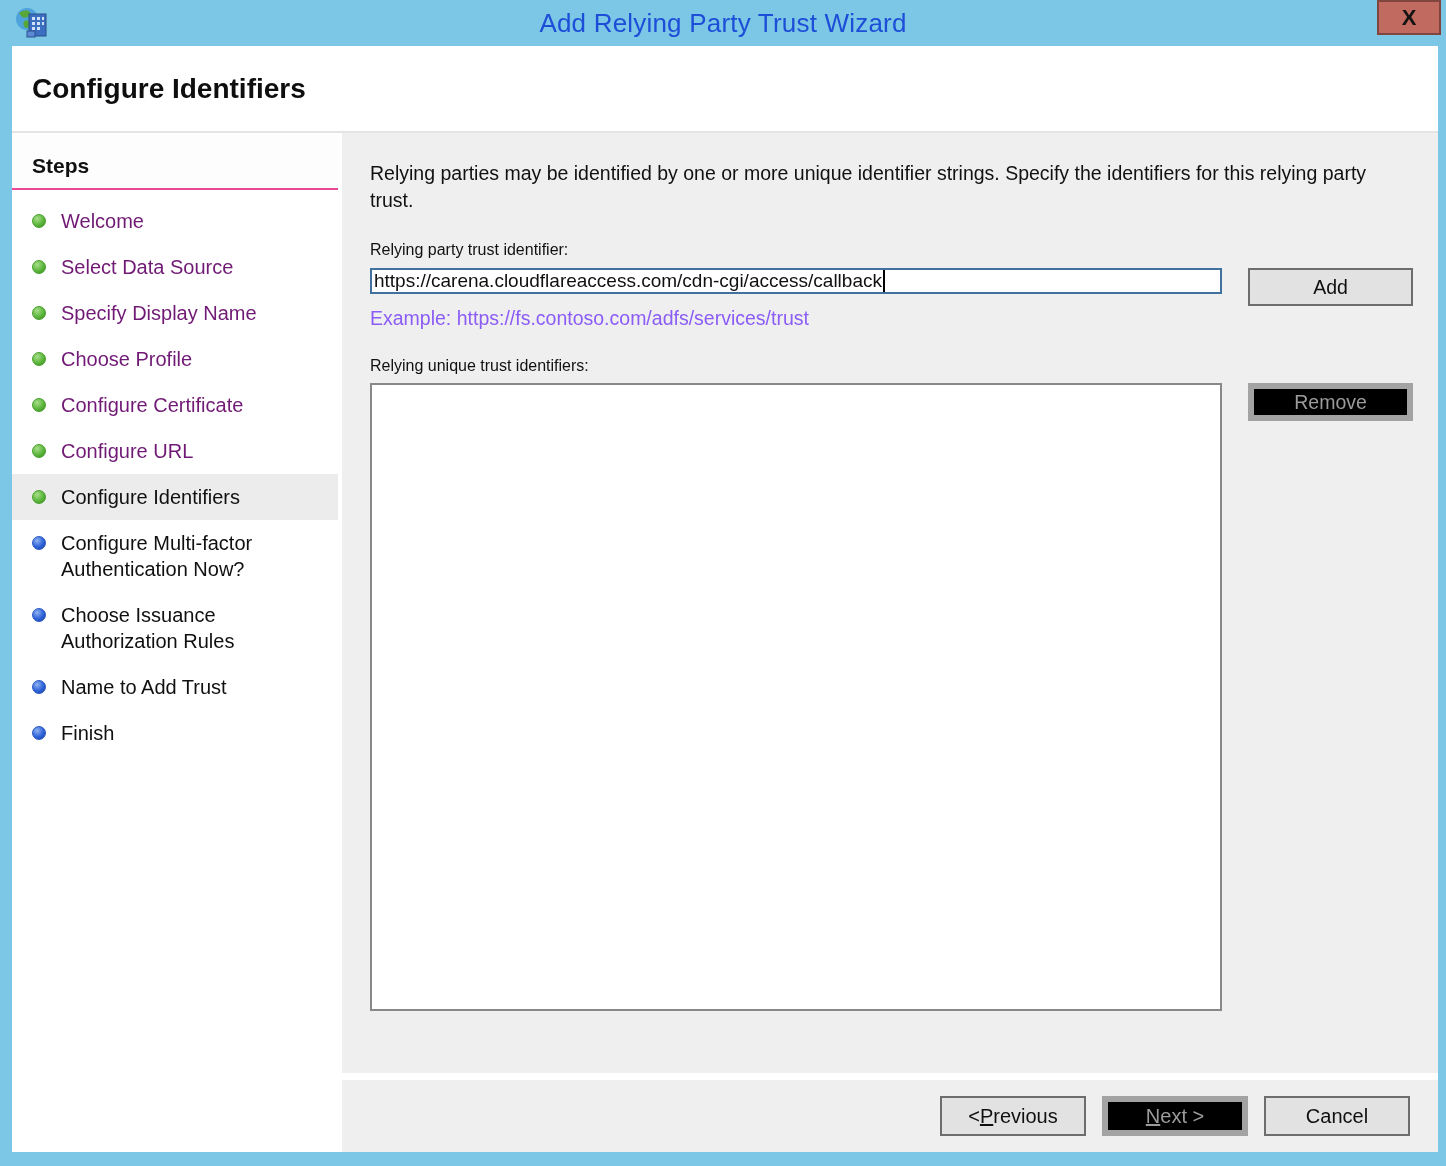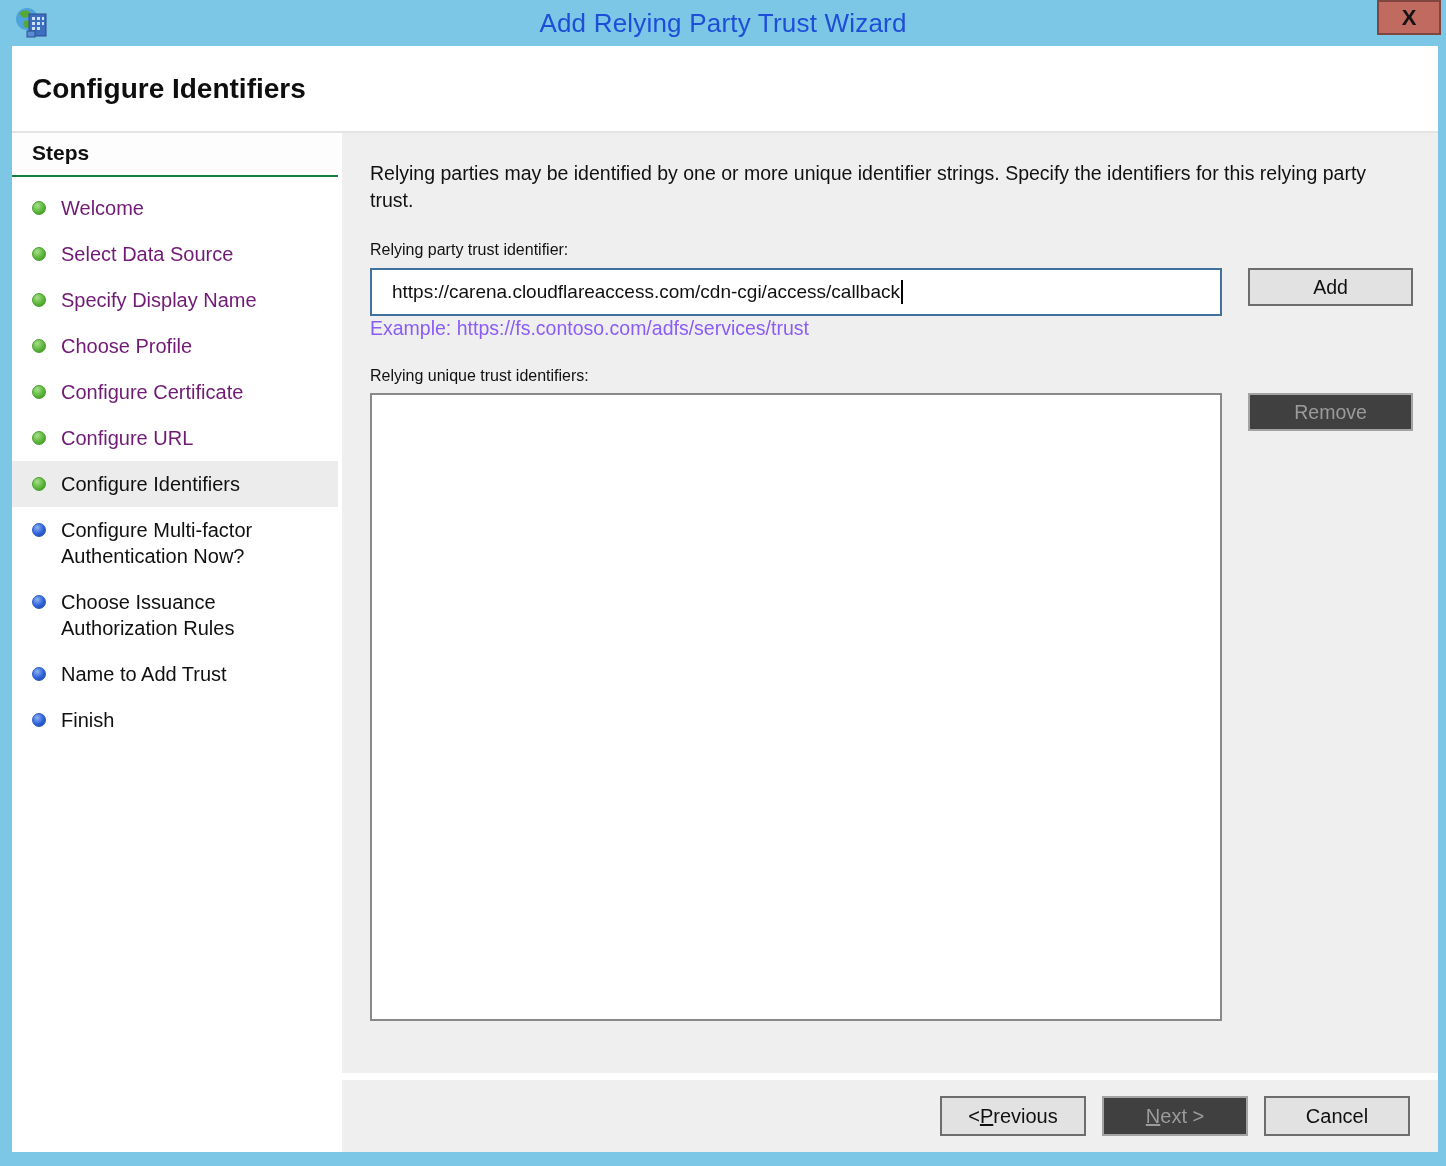--- a/index.html
+++ b/index.html
@@ -37,22 +37,22 @@
     height: 87px; background: #FFFFFF; border-bottom: 2px solid #E4E4E4;
     display: flex; align-items: center; padding-left: 20px; flex: 0 0 auto;
   }
   .page-header h1 { font-size: 28px; font-weight: bold; color: #0E0E0E; }
 
   .content-row { flex: 1 1 auto; min-height: 0; display: flex; }
 
   
   .sidebar { width: 330px; flex: 0 0 auto; background: #FFFFFF; border-right: 4px solid #FFFFFF; }
   .steps-title {
-    font-size: 21px; font-weight: bold; padding: 8px 0 10px 20px;
-    border-bottom: 2px solid #15803d; background: #FDFDFD;
+    font-size: 21px; font-weight: bold; padding: 21px 0 10px 20px;
+    border-bottom: 2px solid #ec4899; background: #FDFDFD;
   }
   .steps-list { list-style: none; padding-top: 8px; }
   .step-item { display: flex; align-items: flex-start; padding: 10px 0 10px 20px; }
   .step-item.current { background: #ECECEC; }
   .bullet {
     width: 14px; height: 14px; border-radius: 50%; flex: 0 0 auto;
     margin-top: 6px; margin-right: 15px;
   }
   .bullet.done {
     background: radial-gradient(circle at 35% 30%, #A8DE8A, #5CB63C 55%, #3E8F22 95%);
@@ -71,32 +71,32 @@
   .right-col { flex: 1 1 auto; min-width: 0; display: flex; flex-direction: column; }
   .main-pane {
     flex: 1 1 auto; min-height: 0; background: #EFEFEF;
     padding: 27px 25px 0 28px;
   }
   .desc { font-size: 19.5px; line-height: 27px; max-width: 1025px; color: #111; }
   .field-label { font-size: 16px; margin-top: 27px; color: #111; }
 
   .input-row { display: flex; align-items: flex-start; margin-top: 9px; }
   .textfield {
-    width: 869px; height: 48px; background: #FFFFFF; border: 2px solid #41719C;
-    font-size: 19px; display: flex; align-items: center; padding-left: 20px;
+    width: 869px; height: 26px; background: #FFFFFF; border: 2px solid #41719C;
+    font-size: 19px; display: flex; align-items: flex-start; padding-left: 2px;
     white-space: nowrap; overflow: hidden; cursor: text;
   }
   .caret { display: inline-block; width: 2px; height: 24px; background: #000; margin-left: 1px; }
 
   .side-btn {
     width: 168px; height: 38px; margin-left: 26px; font-size: 19.5px;
     display: flex; align-items: center; justify-content: center; cursor: default;
   }
   .btn-enabled { background: #E2E2E2; border: 2px solid #6D6D6D; color: #101010; }
-  .btn-disabled { background: #404040; border: 2px solid #a3a3a3; color: #9B9B9B; }
+  .btn-disabled { background: #000000; border: 6px solid #a3a3a3; color: #9B9B9B; }
 
   .example { font-size: 19.5px; margin-top: 1px; color: #8b5cf6; }
 
   .list-row { display: flex; align-items: flex-start; margin-top: 8px; }
   .listbox { width: 869px; height: 628px; background: #FFFFFF; border: 2px solid #898989; }
 
   
   .footer-gap { height: 7px; background: #FFFFFF; flex: 0 0 auto; }
   .footer {
     height: 72px; background: #EFEFEF; flex: 0 0 auto;

